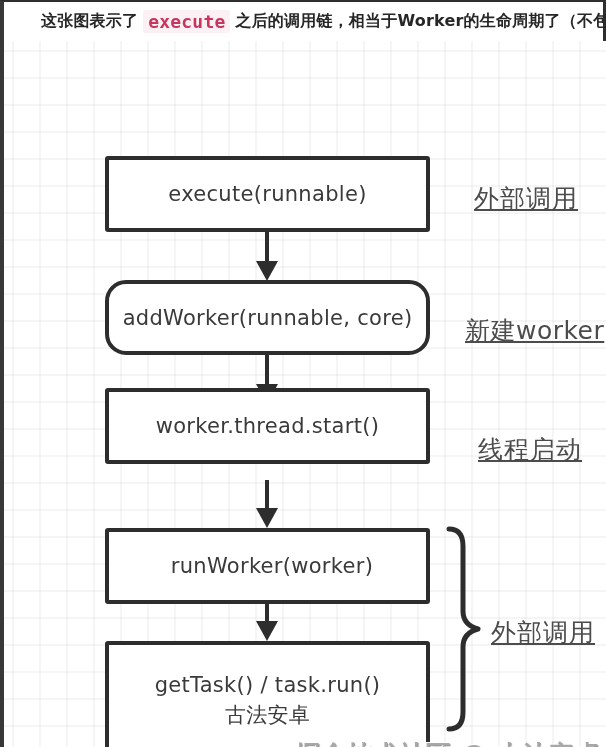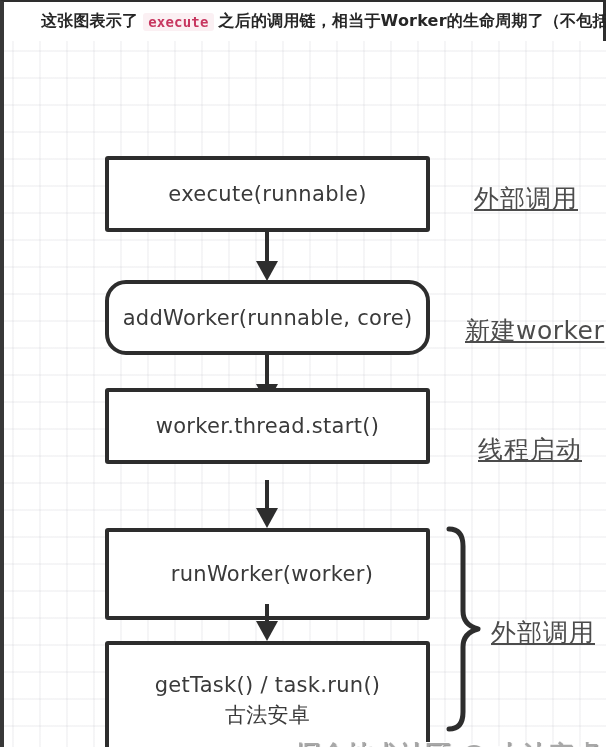--- a/index.html
+++ b/index.html
@@ -23,21 +23,21 @@
     border-right: 3px solid #2e2e2e;
     display: flex; align-items: center;
     padding: 0 8px 0 10px;
     font-size: 16px; font-weight: bold; color: #262626;
     white-space: nowrap;
     letter-spacing: 0.2px;
     margin-left: 27px;
   }
   .code-chip {
     font-family: "DejaVu Sans Mono", "Liberation Mono", monospace;
-    font-size: 14px; font-weight: bold;
+    font-size: 18px; font-weight: bold;
     color: #c7365f;
     background: #fbf0f3;
     border-radius: 3px;
     padding: 1px 5px;
     margin: 0 5px;
   }
   
   .canvas {
     position: absolute; left: 0; top: 39px; right: 0; bottom: 0;
     background-color: #ffffff;
@@ -57,21 +57,21 @@
     display: flex; flex-direction: column;
     align-items: center; justify-content: center;
     font-size: 21px; color: #3a3a3a;
     text-align: center;
     line-height: 30px;
     letter-spacing: 0.3px;
   }
   .node-1 { top: 115px; height: 76px; }
   .node-2 { top: 239px; height: 75px; border-radius: 21px; }
   .node-3 { top: 347px; height: 76px; text-align: center; }
-  .node-4 { top: 487px; height: 92px; padding-left: 9px; }
+  .node-4 { top: 487px; height: 76px; padding-left: 9px; }
   .node-5 { top: 600px; height: 118px; }
   
   .arrow { position: absolute; left: 252px; width: 22px; }
   .arrow .stem {
     position: absolute; left: 9px; top: 0; width: 4px;
     background: #2d2d2d;
   }
   .arrow .head {
     position: absolute; left: 0; bottom: 0;
     width: 0; height: 0;

